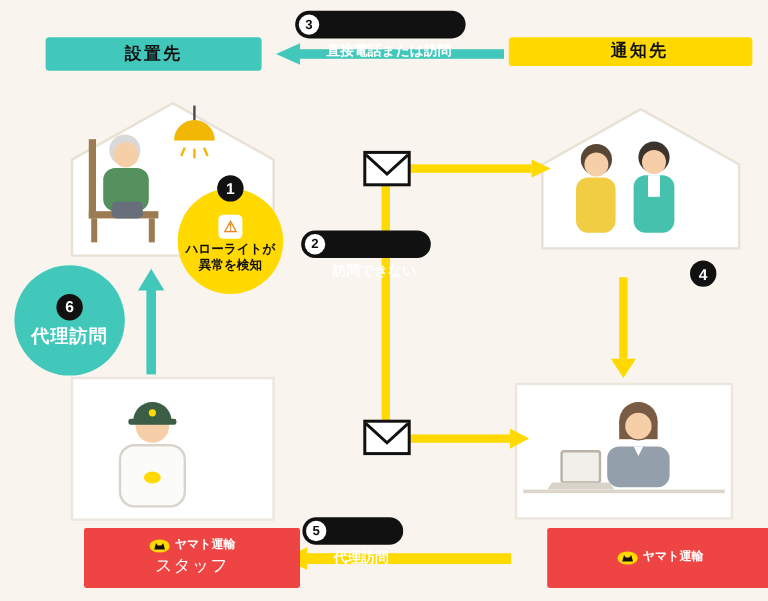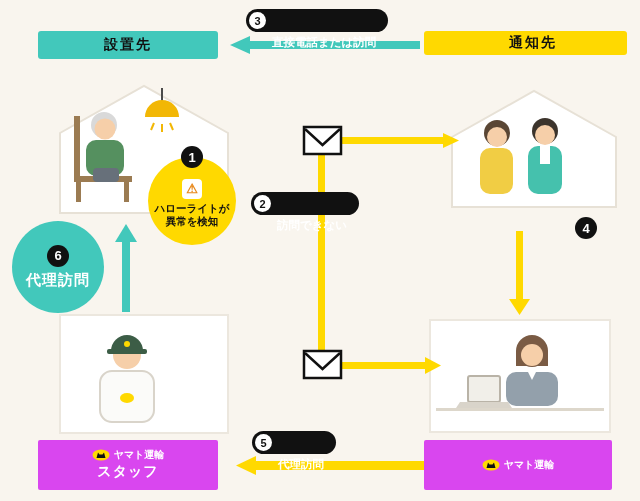--- a/index.html
+++ b/index.html
@@ -12,23 +12,23 @@
   .pill .pnum{width:17px;height:17px;border-radius:50%;background:#fff;color:#111;font-size:11px;font-weight:bold;display:flex;align-items:center;justify-content:center;}
   .pill .ptxt{color:#fff;font-size:11.5px;font-weight:bold;white-space:nowrap;margin-top:43px;}
   .numc{width:22px;height:22px;border-radius:50%;background:#111;color:#fff;font-weight:bold;font-size:13px;display:flex;align-items:center;justify-content:center;}
   .s1circle{position:absolute;left:148px;top:157px;width:88px;height:88px;border-radius:50%;background:#ffd900;display:flex;flex-direction:column;align-items:center;justify-content:center;padding-top:4px;box-sizing:border-box;}
   .warn{width:20px;height:20px;background:#fff;border-radius:4px;display:flex;align-items:center;justify-content:center;color:#e8891d;font-size:13px;font-weight:bold;margin-bottom:3px;}
   .s1txt{font-size:10.5px;font-weight:bold;color:#111;line-height:13px;text-align:right;}
   .s6circle{position:absolute;left:12px;top:221px;width:92px;height:92px;border-radius:50%;background:#42c8bb;display:flex;flex-direction:column;align-items:center;justify-content:center;gap:4px;}
   .s6txt{color:#fff;font-size:15px;font-weight:bold;letter-spacing:1px;font-family:Liberation Mono, monospace;}
   .s4txt{position:absolute;left:536px;top:241px;width:104px;text-align:center;font-size:13px;font-weight:bold;color:#111;line-height:17px;}
   .s4txt span{display:block;}
-  .bbox{position:absolute;background:#d946ef;color:#fff;display:flex;flex-direction:column;align-items:center;justify-content:center;gap:2px;border-radius:2px;}
+  .bbox{position:absolute;background:#ef4444;color:#fff;display:flex;flex-direction:column;align-items:center;justify-content:center;gap:2px;border-radius:2px;margin-left:32px;}
   .brand{display:flex;align-items:center;gap:4px;font-size:10px;font-weight:bold;line-height:10px;}
-  .bname{font-size:14px;font-weight:bold;letter-spacing:1px;text-align:center;}
+  .bname{font-size:14px;font-weight:normal;letter-spacing:1px;text-align:center;}
 </style>
 </head>
 <body>
 
 <div class="canvas">
 
   <svg class="abs" style="left:0;top:0" width="640" height="501" viewBox="0 0 640 501">
 
     <g>
       <polygon points="60,133 144,86 228,133 228,213 60,213" fill="#ffffff" stroke="#e7e1d6" stroke-width="2"></polygon>

